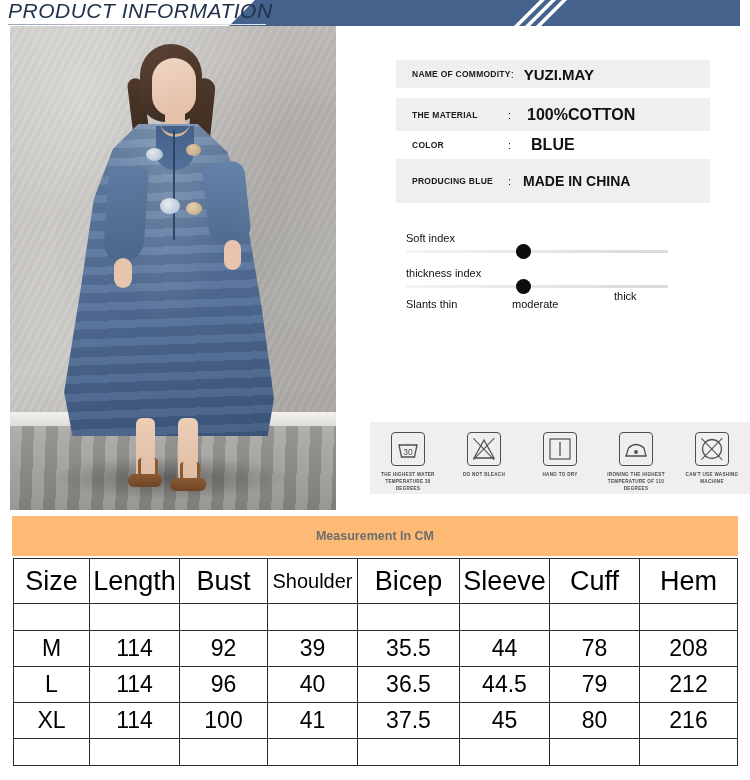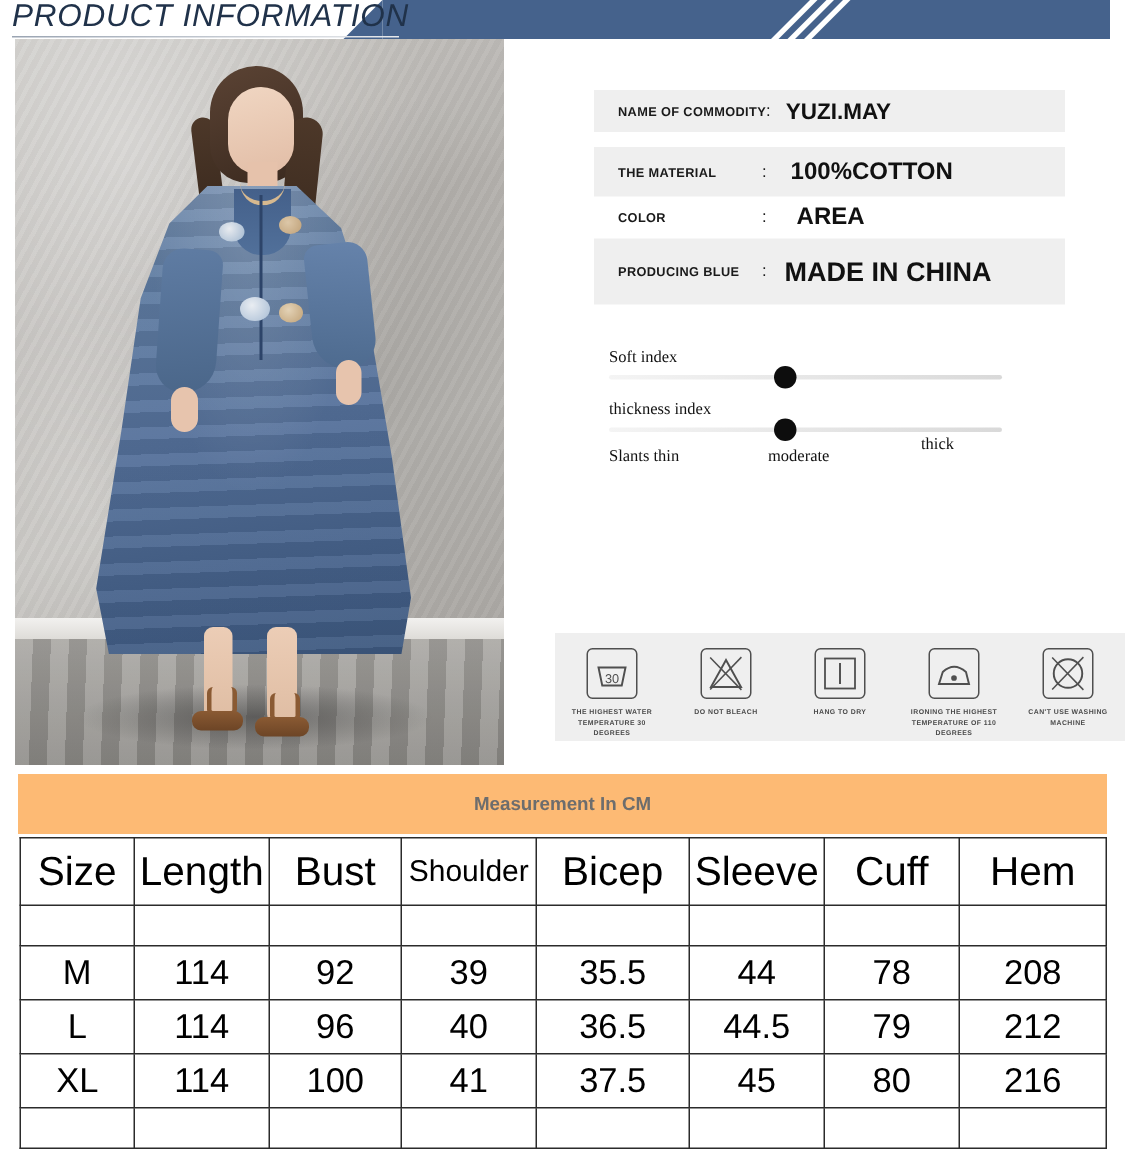--- a/index.html
+++ b/index.html
@@ -142,21 +142,21 @@
   }
   .info-colon{font-size:11px;color:#1a1a1a;}
   .info-value{font-size:15px;color:#111;font-weight:600;white-space:nowrap;}
   .r1{height:28px;}
   .r2{height:33px;margin-top:10px;}
   .r3{height:28px;}
   .r4{height:44px;}
 
   
   .sliders{position:absolute;left:406px;top:232px;width:296px;
-    font-family:Liberation Serif, serif;}
+    font-family:Liberation Sans, sans-serif;}
   .slider-block{position:relative;}
   .slider-title{font-size:11px;color:#111;margin-bottom:6px;}
   .track{position:relative;width:262px;height:3px;
     background:linear-gradient(to right,#f4f4f4,#d9d9d9);border-radius:2px;}
   .knob{position:absolute;top:-6px;width:15px;height:15px;border-radius:50%;
     background:#0d0d0d;}
   .scale{position:relative;height:22px;margin-top:5px;width:290px;}
   .scale span{position:absolute;font-size:11px;color:#111;white-space:nowrap;}
 
   
@@ -255,26 +255,26 @@
       <span class="info-value">YUZI.MAY</span>
     </div>
     <div class="info-row r2 shaded">
       <span class="info-label" style="width:96px;">THE MATERIAL</span>
       <span class="info-colon" style="margin:0 16px 0 0;">:</span>
       <span class="info-value" style="font-size:16px;">100%COTTON</span>
     </div>
     <div class="info-row r3">
       <span class="info-label" style="width:96px;">COLOR</span>
       <span class="info-colon" style="margin:0 20px 0 0;">:</span>
-      <span class="info-value" style="font-size:16px;">AREA</span>
+      <span class="info-value" style="font-size:16px;">BLUE</span>
     </div>
     <div class="info-row r4 shaded">
       <span class="info-label" style="width:96px;">PRODUCING BLUE</span>
       <span class="info-colon" style="margin:0 12px 0 0;">:</span>
-      <span class="info-value" style="font-size:18px;text-align:center;">MADE IN CHINA</span>
+      <span class="info-value" style="font-size:14px;text-align:center;">MADE IN CHINA</span>
     </div>
   </div>
 
   <div class="sliders">
 
     <div class="slider-block">
       <div class="slider-title">Soft index</div>
       <div class="track">
         <div class="knob" id="knob0" style="left: calc(45% - 7.5px);"></div>
       </div>

